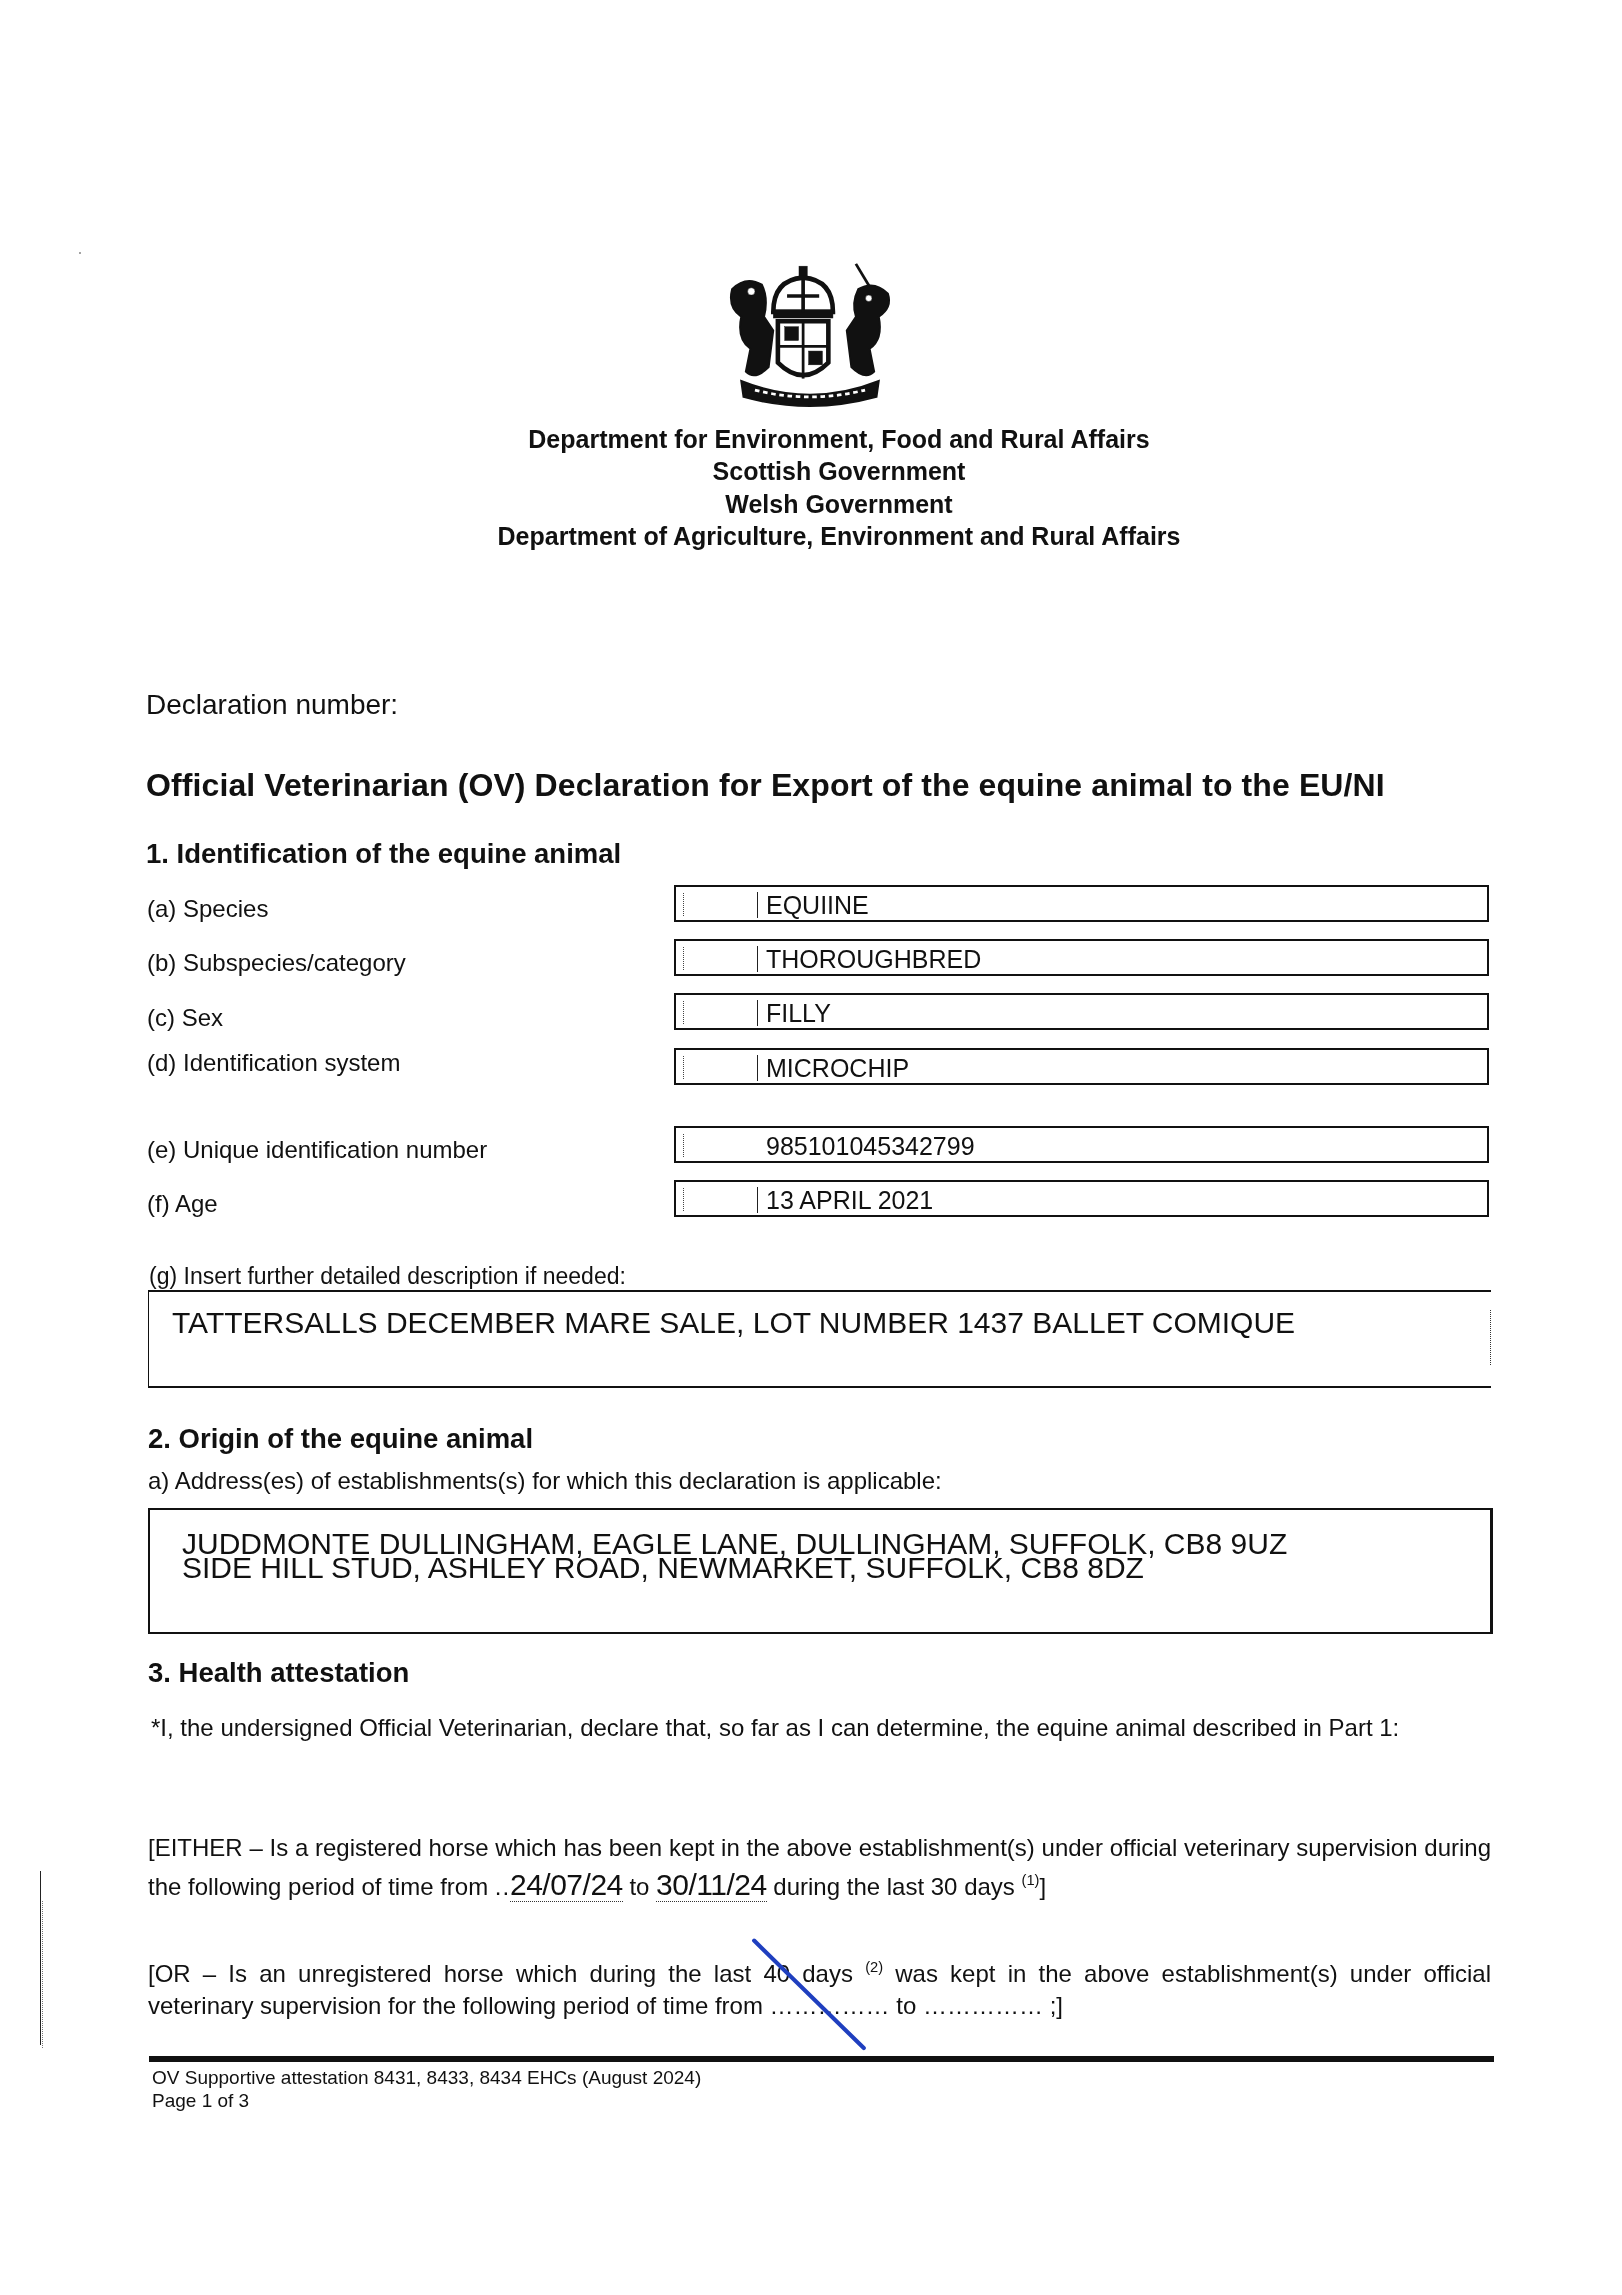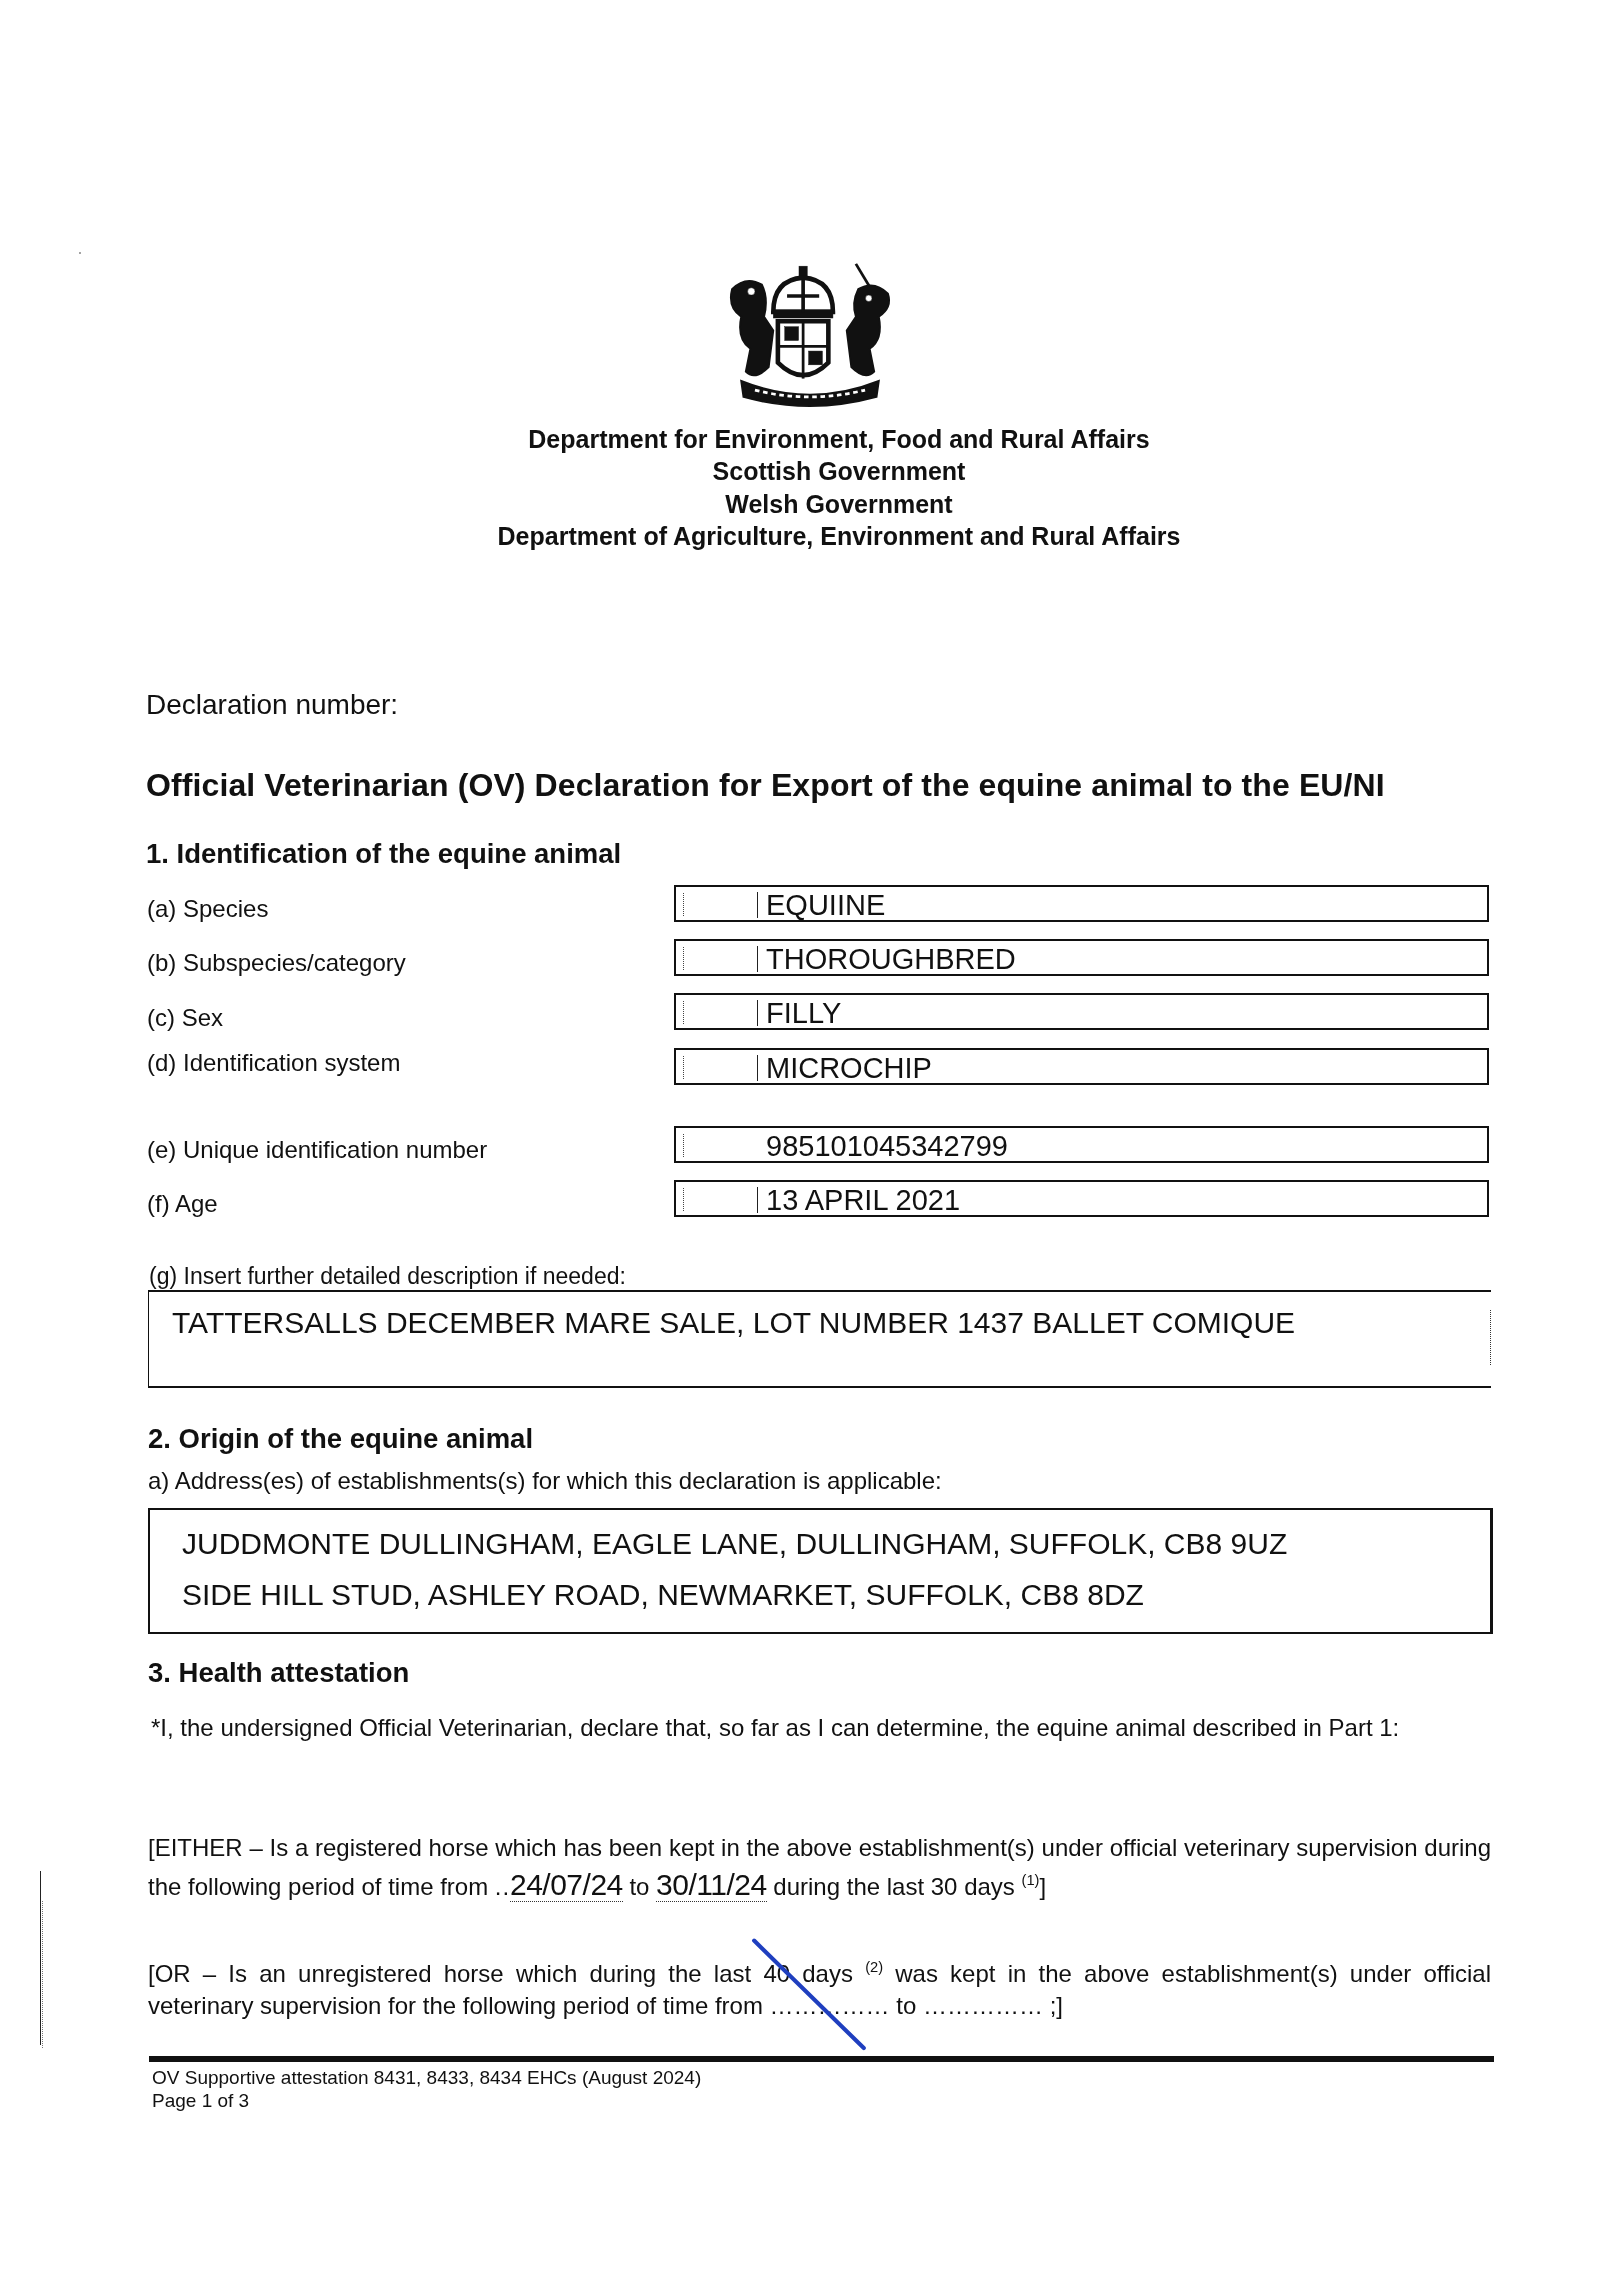--- a/index.html
+++ b/index.html
@@ -8,21 +8,21 @@
   .abs { position: absolute; }
   .crest { left: 718px; top: 257px; width: 184px; height: 156px; }
   .header-line { left: 0; width: 1622px; text-align: center; font-weight: bold; font-size: 25px; line-height: 32px; padding-left: 28px; }
   .decl-num { left: 146px; top: 689px; font-size: 28px; }
   .title { left: 146px; top: 767px; font-size: 32px; font-weight: bold; letter-spacing: 0.1px; }
   .sec-head { font-size: 27.5px; font-weight: bold; }
   .row-label { left: 147px; font-size: 24px; }
   .field-box { left: 674px; width: 815px; height: 37px; border: 2.3px solid #111; border-right-width: 2.8px; box-sizing: border-box; }
   .field-box .tick1 { position: absolute; left: 7.3px; top: 5.5px; width: 1.4px; height: 23px; border-left: 1.4px dotted #444; }
   .field-box .tick2 { position: absolute; left: 81px; top: 4.6px; width: 1.4px; height: 26px; border-left: 1.8px solid #222; }
-  .field-box .val { position: absolute; left: 90px; top: 1.8px; font-size: 29px; line-height: 32px; color: #111; white-space: nowrap; }
+  .field-box .val { position: absolute; left: 90px; top: 1.8px; font-size: 25px; line-height: 32px; color: #111; white-space: nowrap; }
   .desc-label { left: 149px; top: 1263px; font-size: 23px; }
   .desc-box { left: 148px; top: 1290px; width: 1343px; height: 98px; border-top: 2.3px solid #111; border-bottom: 2.3px solid #111; border-left: 1.8px solid #111; box-sizing: border-box; }
   .desc-box .rmark { position: absolute; right: 0; top: 18.4px; width: 1.4px; height: 55px; border-right: 1.8px dotted #333; }
   .desc-box .val { position: absolute; left: 23px; top: 13px; font-size: 30px; line-height: 35px; white-space: nowrap; }
   .addr-label { left: 148px; top: 1467px; font-size: 24px; }
   .addr-box { left: 148px; top: 1508px; width: 1345px; height: 126px; border: 2.3px solid #111; border-right-width: 3.2px; box-sizing: border-box; }
   .addr-box .line { position: absolute; left: 32px; font-size: 30px; line-height: 35px; white-space: nowrap; }
   .para { left: 148px; width: 1343px; font-size: 24px; line-height: 32px; text-align: justify; }
   .hand { font-family: "Liberation Sans", sans-serif; font-size: 30px; letter-spacing: -0.5px; border-bottom: 1.4px dotted #333; }
   .dots { letter-spacing: 0.9px; }
@@ -125,21 +125,21 @@
 <div class="abs desc-label">(g) Insert further detailed description if needed:</div>
 <div class="abs desc-box">
   <span class="rmark"></span>
   <span class="val">TATTERSALLS DECEMBER MARE SALE, LOT NUMBER 1437 BALLET COMIQUE</span>
 </div>
 
 <div class="abs sec-head" style="left:148px; top:1423px;">2. Origin of the equine animal</div>
 <div class="abs addr-label">a) Address(es) of establishments(s) for which this declaration is applicable:</div>
 <div class="abs addr-box">
   <span class="line" style="top:16px;">JUDDMONTE DULLINGHAM, EAGLE LANE, DULLINGHAM, SUFFOLK, CB8 9UZ</span>
-  <span class="line" style="top:67px;">SIDE HILL STUD, ASHLEY ROAD, NEWMARKET, SUFFOLK, CB8 8DZ</span>
+  <span class="line" style="top:40px;">SIDE HILL STUD, ASHLEY ROAD, NEWMARKET, SUFFOLK, CB8 8DZ</span>
 </div>
 
 <div class="abs sec-head" style="left:148px; top:1657px;">3. Health attestation</div>
 
 <div class="abs para" style="top:1712px; left:151px; width:1341px;">*I, the undersigned Official Veterinarian, declare that, so far as I can determine, the equine animal described in Part 1:</div>
 
 <div class="abs para" style="top:1832px;">
   <span>[EITHER – Is a registered horse which has been kept in the above establishment(s) under official veterinary supervision during the following period of time from </span><span class="dots">..</span><span class="hand">24/07/24</span><span> to </span><span class="hand">30/11/24</span><span> during the last 30 days </span><sup>(1)</sup><span>]</span>
 </div>
 

